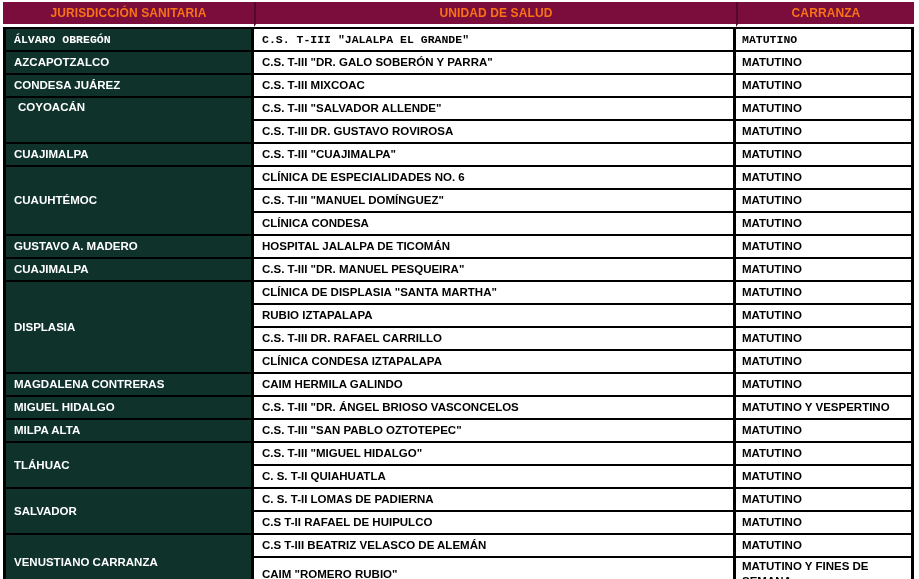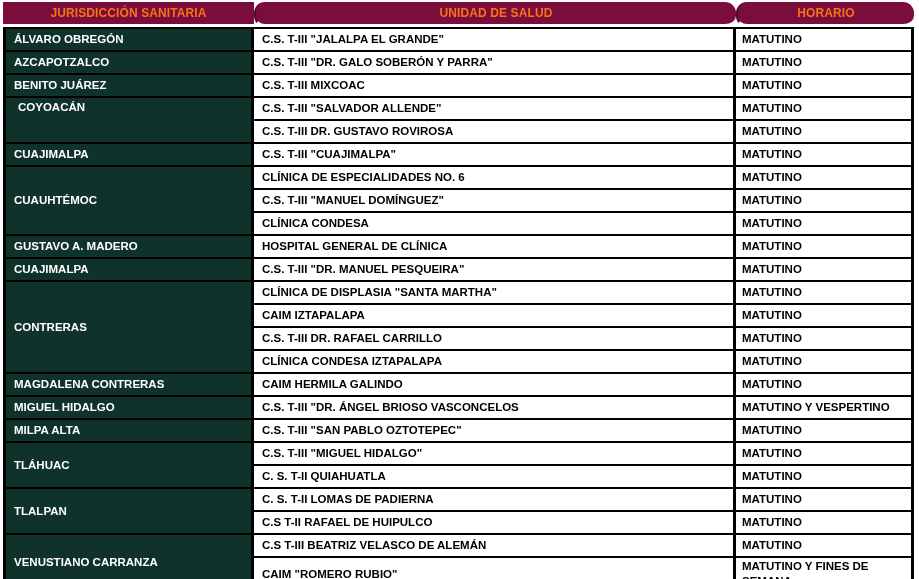--- a/index.html
+++ b/index.html
@@ -28,34 +28,34 @@
     background:var(--header-bg);
     color:#f97316;
     font-size:12px;
     font-weight:bold;
     text-align:center;
     height:22px;
     padding:0 4px;
     border-bottom:3px solid #FFFFFF;
     letter-spacing:.1px;
   }
-  thead th + th{border-left:2px solid var(--header-divider);border-radius:11px;}
+  thead th + th{border-left:2px solid var(--header-divider);}
   tbody td{
     font-size:11.5px;
     font-weight:bold;
     height:19px;
     line-height:15px;
     padding:1px 6px;
     vertical-align:middle;
     border-bottom:2px solid var(--border);
     border-right:3px solid var(--border);
     overflow:hidden;
     white-space:normal;
   }
-  tbody tr.first-row td{border-top:2px solid var(--border);}
+  tbody tr.first-row td{border-top:2px solid var(--border);font-family:Liberation Mono, monospace;}
   td.jur{
     background:var(--jur-bg);
     color:#FFFFFF;
     border-left:3px solid var(--border);
     padding-left:8px;
   }
   td.jur.vtop{vertical-align:top;padding-top:2px;padding-left:12px;}
   td.uni{color:#000000;padding-left:8px;}
   td.hor{color:#000000;margin-top:41px;}
 </style>
@@ -65,36 +65,36 @@
 <table>
   <colgroup>
     <col class="c-jur">
       <col class="c-uni">
       <col class="c-hor">
   </colgroup>
   <thead>
     <tr>
       <th>JURISDICCIÓN SANITARIA</th>
       <th>UNIDAD DE SALUD</th>
-      <th>HORARIO</th>
+      <th>CARRANZA</th>
     </tr>
   </thead>
   <tbody>
       <tr class="first-row">
         <td class="jur" rowspan="1">ÁLVARO OBREGÓN</td>
         <td class="uni">C.S. T-III "JALALPA EL GRANDE"</td>
         <td class="hor">MATUTINO</td>
       </tr>
       <tr>
         <td class="jur" rowspan="1">AZCAPOTZALCO</td>
         <td class="uni">C.S. T-III "DR. GALO SOBERÓN Y PARRA"</td>
         <td class="hor">MATUTINO</td>
       </tr>
       <tr>
-        <td class="jur" rowspan="1">BENITO JUÁREZ</td>
+        <td class="jur" rowspan="1">CONDESA JUÁREZ</td>
         <td class="uni">C.S. T-III MIXCOAC</td>
         <td class="hor">MATUTINO</td>
       </tr>
       <tr>
         <td class="jur vtop" rowspan="2">COYOACÁN</td>
         <td class="uni">C.S. T-III "SALVADOR ALLENDE"</td>
         <td class="hor">MATUTINO</td>
       </tr>
       <tr>
         <td class="uni">C.S. T-III DR. GUSTAVO ROVIROSA</td>
@@ -113,35 +113,35 @@
       <tr>
         <td class="uni">C.S. T-III "MANUEL DOMÍNGUEZ"</td>
         <td class="hor">MATUTINO</td>
       </tr>
       <tr>
         <td class="uni">CLÍNICA CONDESA</td>
         <td class="hor">MATUTINO</td>
       </tr>
       <tr>
         <td class="jur" rowspan="1">GUSTAVO A. MADERO</td>
-        <td class="uni">HOSPITAL GENERAL DE CLÍNICA</td>
+        <td class="uni">HOSPITAL JALALPA DE TICOMÁN</td>
         <td class="hor">MATUTINO</td>
       </tr>
       <tr>
         <td class="jur" rowspan="1">CUAJIMALPA</td>
         <td class="uni">C.S. T-III "DR. MANUEL PESQUEIRA"</td>
         <td class="hor">MATUTINO</td>
       </tr>
       <tr>
-        <td class="jur" rowspan="4">CONTRERAS</td>
+        <td class="jur" rowspan="4">DISPLASIA</td>
         <td class="uni">CLÍNICA DE DISPLASIA "SANTA MARTHA"</td>
         <td class="hor">MATUTINO</td>
       </tr>
       <tr>
-        <td class="uni">CAIM IZTAPALAPA</td>
+        <td class="uni">RUBIO IZTAPALAPA</td>
         <td class="hor">MATUTINO</td>
       </tr>
       <tr>
         <td class="uni">C.S. T-III DR. RAFAEL CARRILLO</td>
         <td class="hor">MATUTINO</td>
       </tr>
       <tr>
         <td class="uni">CLÍNICA CONDESA IZTAPALAPA</td>
         <td class="hor">MATUTINO</td>
       </tr>
@@ -163,21 +163,21 @@
       <tr>
         <td class="jur" rowspan="2">TLÁHUAC</td>
         <td class="uni">C.S. T-III "MIGUEL HIDALGO"</td>
         <td class="hor">MATUTINO</td>
       </tr>
       <tr>
         <td class="uni">C. S. T-II QUIAHUATLA</td>
         <td class="hor">MATUTINO</td>
       </tr>
       <tr>
-        <td class="jur" rowspan="2">TLALPAN</td>
+        <td class="jur" rowspan="2">SALVADOR</td>
         <td class="uni">C. S. T-II LOMAS DE PADIERNA</td>
         <td class="hor">MATUTINO</td>
       </tr>
       <tr>
         <td class="uni">C.S T-II RAFAEL DE HUIPULCO</td>
         <td class="hor">MATUTINO</td>
       </tr>
       <tr>
         <td class="jur" rowspan="2">VENUSTIANO CARRANZA</td>
         <td class="uni">C.S T-III BEATRIZ VELASCO DE ALEMÁN</td>

